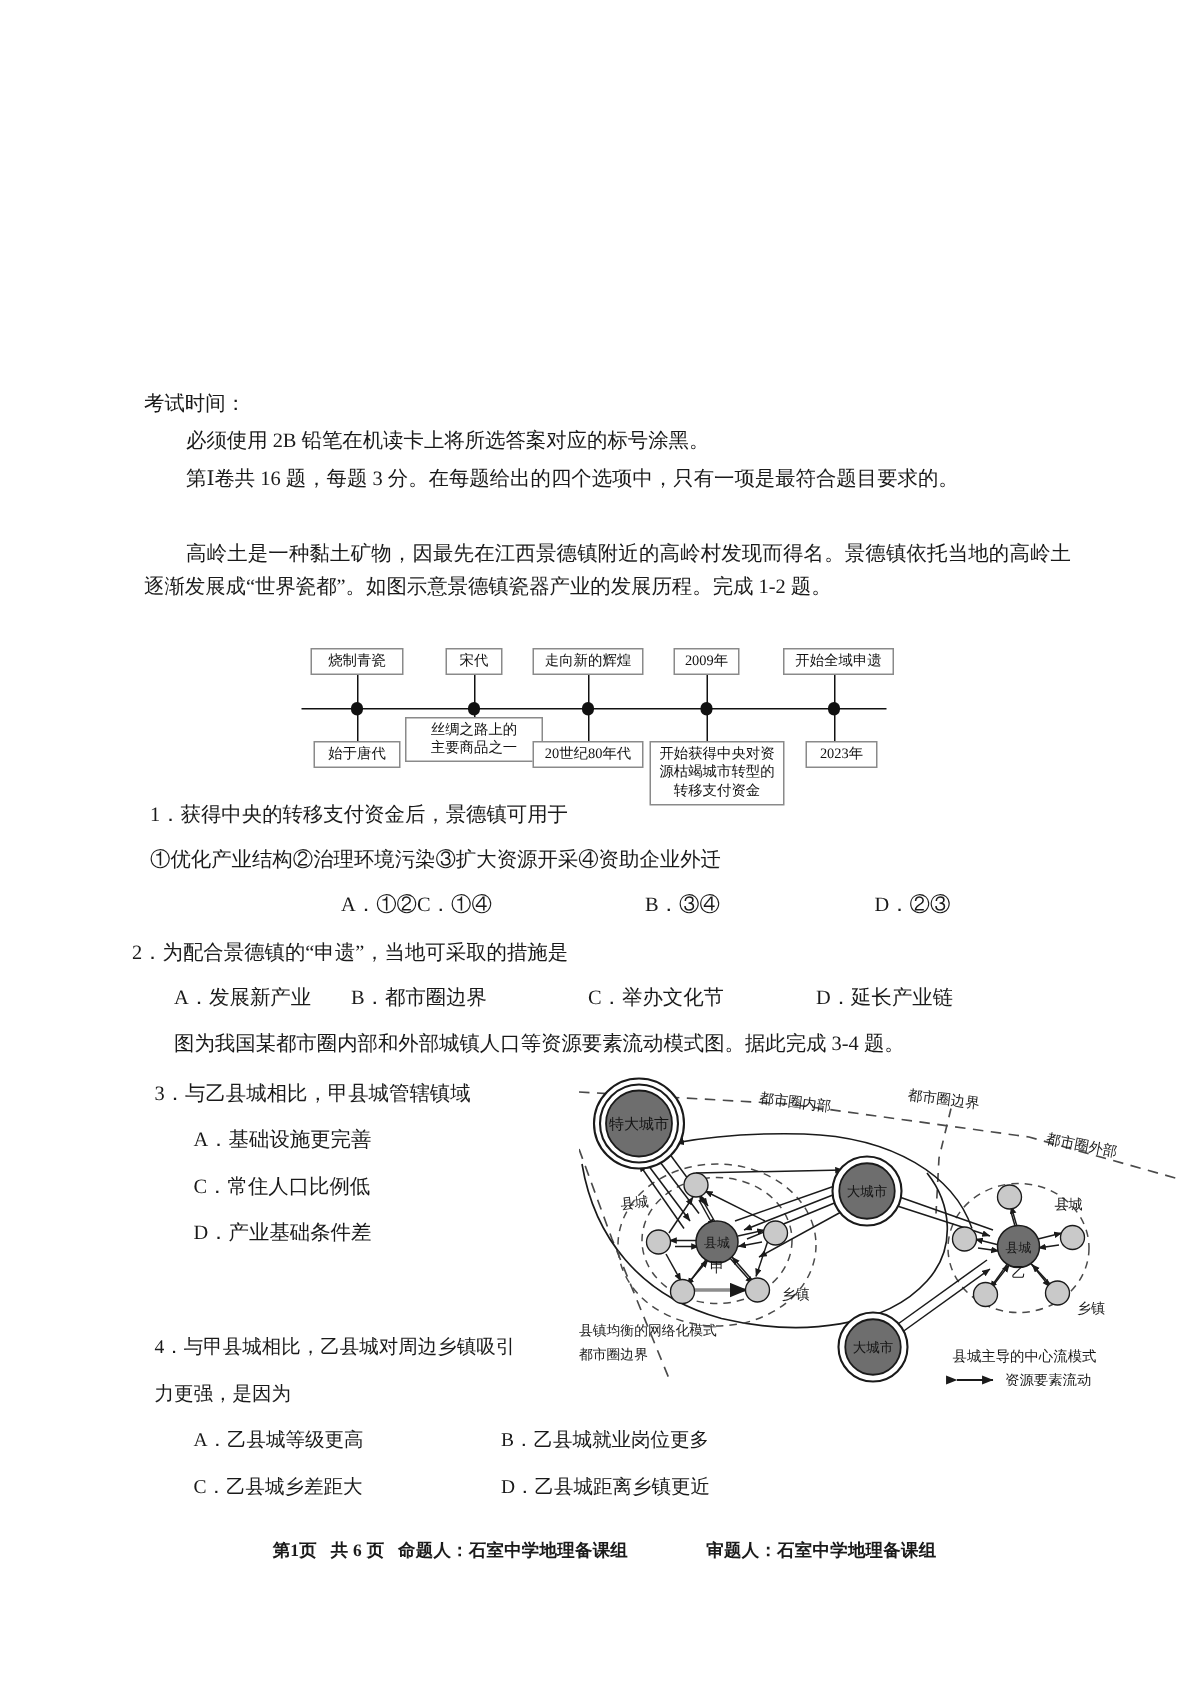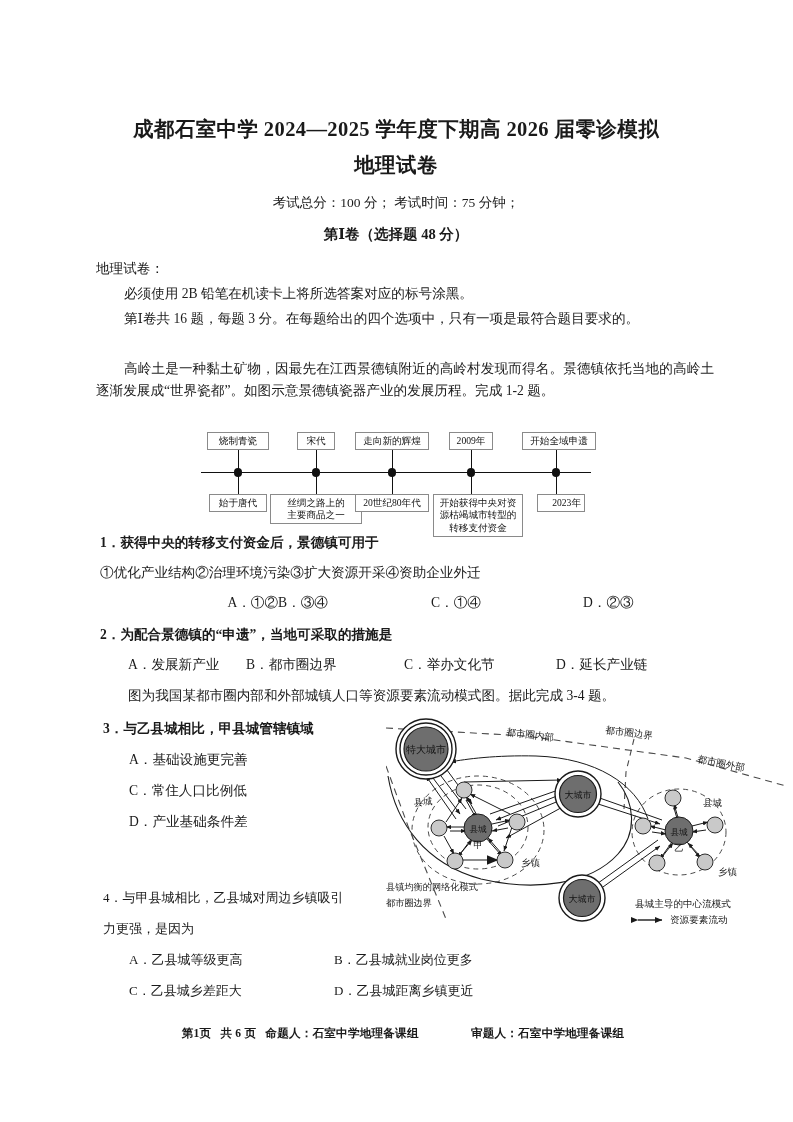--- a/index.html
+++ b/index.html
@@ -110,21 +110,21 @@
     padding: 1.5px 3px;
     box-sizing: border-box;
     text-align: center;
     white-space: pre-line;
     color: #111;
   }
   .tl-box.above { transform: translateX(-50%); }
   .tl-box.below { transform: translateX(-50%); }
   
   .q-block { position: absolute; font-size: 13.6px; }
-  .q-stem { line-height: 30px; font-weight: bold; }
+  .q-stem { line-height: 30px; }
   .q-sub  { line-height: 30px; }
   .q-opts-row {
     line-height: 30px;
     display: flex;
   }
   .opt { white-space: nowrap; }
   .passage-2 {
     font-size: 13.6px;
     line-height: 31px;
     text-indent: 28px;
@@ -168,85 +168,79 @@
     letter-spacing: 0.2px;
   }
   .footer span { margin-right: 6px; }
   .footer .gap { display: inline-block; width: 34px; }
 </style>
 </head>
 <body>
 
 <div class="page">
 
-  <div class="title-block">
-    <div class="doc-title-1">成都石室中学 2024—2025 学年度下期高 2026 届零诊模拟</div>
-    <div class="doc-title-2">地理试卷</div>
-    <div class="exam-info">考试总分：100 分；  考试时间：75 分钟；</div>
-    <div class="section-head">第Ⅰ卷（选择题 48 分）</div>
-  </div>
 
   <div class="notice-block">
-    <div class="notice-title">地理试卷：</div>
+    <div class="notice-title">考试时间：</div>
     <div class="notice-item">必须使用 2B 铅笔在机读卡上将所选答案对应的标号涂黑。</div>
     <div class="notice-item">第Ⅰ卷共 16 题，每题 3 分。在每题给出的四个选项中，只有一项是最符合题目要求的。</div>
   </div>
 
   <div class="passage-1">高岭土是一种黏土矿物，因最先在江西景德镇附近的高岭村发现而得名。景德镇依托当地的高岭土逐渐发展成“世界瓷都”。如图示意景德镇瓷器产业的发展历程。完成 1-2 题。</div>
 
   <div class="timeline-fig">
     <div class="tl-axis"></div>
 
     <div class="tl-dot" style="left:42px;"></div>
     <div class="tl-stem" style="left:42px; top:26px; height:22px;"></div>
     <div class="tl-stem" style="left:42px; top:52px; height:18px;"></div>
     <div class="tl-box above" style="left:42px; top:8px; width:62px;">烧制青瓷</div>
     <div class="tl-box below" style="left:42px; top:70px; width:58px;">始于唐代</div>
 
     <div class="tl-dot" style="left:120px;"></div>
     <div class="tl-stem" style="left:120px; top:26px; height:22px;"></div>
     <div class="tl-stem" style="left:120px; top:52px; height:18px;"></div>
     <div class="tl-box above" style="left:120px; top:8px; width:38px;">宋代</div>
-    <div class="tl-box below" style="left:120px; top:70px; width:92px;">丝绸之路上的
+    <div class="tl-box below" style="left:120px; top:54px; width:92px;">丝绸之路上的
 主要商品之一</div>
 
     <div class="tl-dot" style="left:196px;"></div>
     <div class="tl-stem" style="left:196px; top:26px; height:22px;"></div>
     <div class="tl-stem" style="left:196px; top:52px; height:18px;"></div>
     <div class="tl-box above" style="left:196px; top:8px; width:74px;">走向新的辉煌</div>
     <div class="tl-box below" style="left:196px; top:70px; width:74px;">20世纪80年代</div>
 
     <div class="tl-dot" style="left:275px;"></div>
     <div class="tl-stem" style="left:275px; top:26px; height:22px;"></div>
     <div class="tl-stem" style="left:275px; top:52px; height:18px;"></div>
     <div class="tl-box above" style="left:275px; top:8px; width:44px;">2009年</div>
     <div class="tl-box below" style="left:282px; top:70px; width:90px;">开始获得中央对资
 源枯竭城市转型的
 转移支付资金</div>
 
     <div class="tl-dot" style="left:360px;"></div>
     <div class="tl-stem" style="left:360px; top:26px; height:22px;"></div>
     <div class="tl-stem" style="left:360px; top:52px; height:18px;"></div>
     <div class="tl-box above" style="left:363px; top:8px; width:74px;">开始全域申遗</div>
-    <div class="tl-box below" style="left:365px; top:70px; width:48px;text-align:right;">2023年</div>
+    <div class="tl-box below" style="left:365px; top:70px; width:48px;">2023年</div>
   </div>
 
   <div class="q-block" style="left:100px; top:528px; width:612px;">
     <div class="q-stem">1．获得中央的转移支付资金后，景德镇可用于</div>
     <div class="q-sub">①优化产业结构②治理环境污染③扩大资源开采④资助企业外迁</div>
     <div class="q-opts-row">
       <span class="opt" style="width:28px;"></span>
       <span class="opt" style="width:150px;text-align:right;">A．①②</span>
+      <span class="opt" style="width:152px;">C．①④</span>
       <span class="opt" style="width:153px;">B．③④</span>
-      <span class="opt" style="width:152px;">C．①④</span>
       <span class="opt">D．②③</span>
     </div>
   </div>
 
-  <div class="q-block" style="left:100px; top:620px; width:612px;">
+  <div class="q-block" style="left:88px; top:620px; width:612px;">
     <div class="q-stem">2．为配合景德镇的“申遗”，当地可采取的措施是</div>
     <div class="q-opts-row">
       <span class="opt" style="width:28px;"></span>
       <span class="opt" style="width:118px;">A．发展新产业</span>
       <span class="opt" style="width:158px;">B．都市圈边界</span>
       <span class="opt" style="width:152px;">C．举办文化节</span>
       <span class="opt">D．延长产业链</span>
     </div>
     <div class="passage-2">图为我国某都市圈内部和外部城镇人口等资源要素流动模式图。据此完成 3-4 题。</div>
   </div>

